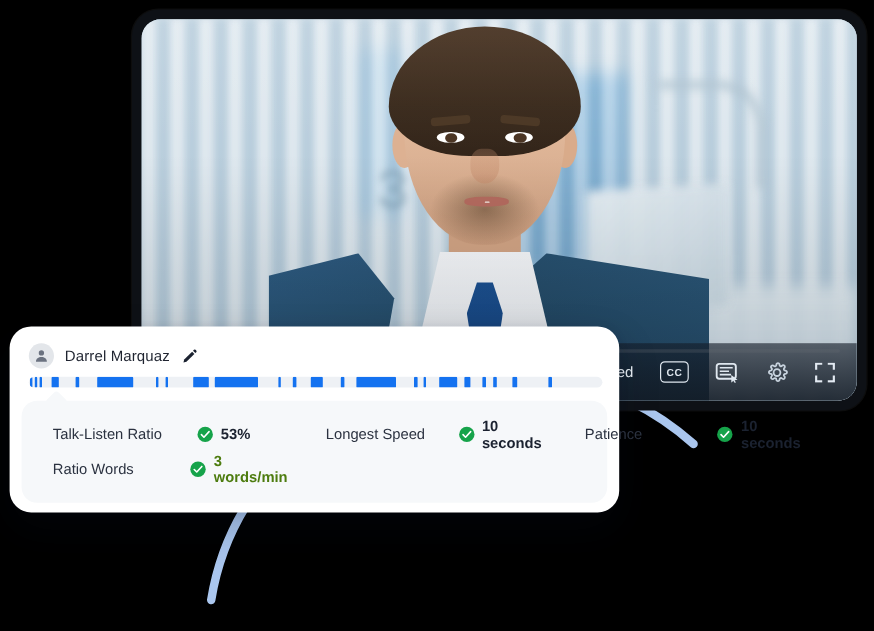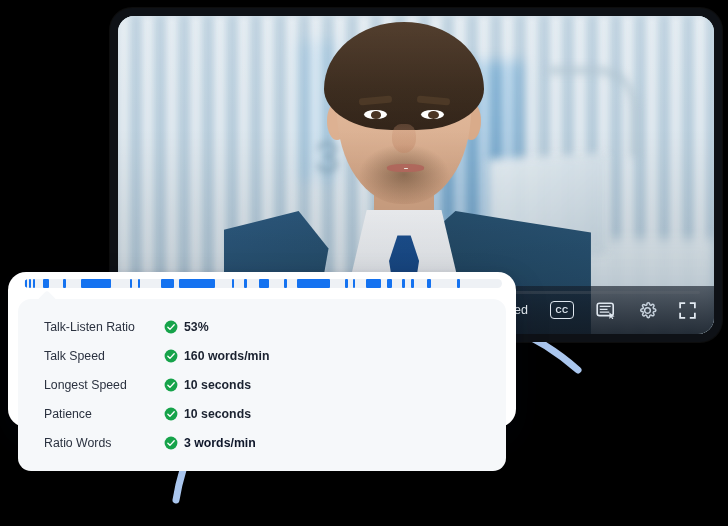--- a/index.html
+++ b/index.html
@@ -182,25 +182,25 @@
   .panel{
     position:relative;margin:11px 10px 0 10px;
     background:#f6f8fa;border-radius:13px;
     padding:13px 0 14px 0;
   }
   .panel:before{
     content:"";position:absolute;left:22px;top:-6px;
     width:14px;height:14px;background:#f6f8fa;
     transform:rotate(45deg);border-radius:3px;
   }
-  .grid{position:relative;display:grid;grid-template-columns:1fr;}
+  .grid{position:relative;display:grid;grid-template-columns:1fr 1fr 1fr;}
   .mrow{display:flex;align-items:center;height:29px;padding-left:26px;}
   .mlabel{width:120px;font-size:12.3px;color:#2b3240;}
   .mval{display:flex;align-items:center;gap:6px;font-size:12.3px;font-weight:bold;color:#1b2230;}
-  .mval.link{color:#0f172a;}
+  .mval.link{color:#4d7c0f;}
   .chk{width:14px;height:14px;flex:0 0 auto;}
 </style>
 </head>
 <body>
 
 <div class="arc-layer">
   <svg width="728" height="526" viewBox="0 0 728 526">
     <path d="M 578 300 A 240 225 0 0 1 176 430" fill="none" stroke="#aac6ee" stroke-width="7" stroke-linecap="round" transform="rotate(180 377 400)"></path>
   </svg>
 </div>
@@ -278,20 +278,33 @@
             <path d="M16.8 12.4v4.4h-4.4"></path>
               <path d="M5.6 16.8H1.2v-4.4"></path>
           </g>
         </svg>
       </div>
     </div>
   </div>
 </div>
 
 <div class="card">
+  <div class="card-head">
+    <div class="avatar">
+      <svg width="13" height="13" viewBox="0 0 24 24">
+        <circle cx="12" cy="7.6" r="4.1" fill="#6b7280"></circle>
+        <path d="M3.6 21c0-4.7 3.8-7.2 8.4-7.2s8.4 2.5 8.4 7.2z" fill="#6b7280"></path>
+      </svg>
+    </div>
+    <div class="uname">Darrel Marquaz</div>
+    <svg class="pencil" viewBox="0 0 24 24">
+      <path d="M3.2 20.8l1.1-4.3L15.6 5.2l3.2 3.2L7.5 19.7z" fill="#1b2230"></path>
+      <path d="M16.9 3.9l1.3-1.3a1.6 1.6 0 0 1 2.3 0l1 1a1.6 1.6 0 0 1 0 2.3l-1.3 1.3z" fill="#1b2230"></path>
+    </svg>
+  </div>
 
   <div class="timeline" style="background: rgb(238, 241, 245);">
       <div class="seg" style="left: 0.25%; width: 0.4375%; background: rgb(20, 114, 240);"></div>
       <div class="seg" style="left: 1.0625%; width: 0.4375%; background: rgb(20, 114, 240);"></div>
       <div class="seg" style="left: 1.875%; width: 0.4375%; background: rgb(20, 114, 240);"></div>
       <div class="seg" style="left: 3.9375%; width: 1.375%; background: rgb(20, 114, 240);"></div>
       <div class="seg" style="left: 8.25%; width: 0.5%; background: rgb(20, 114, 240);"></div>
       <div class="seg" style="left: 11.875%; width: 6.375%; background: rgb(20, 114, 240);"></div>
       <div class="seg" style="left: 22.1875%; width: 0.5%; background: rgb(20, 114, 240);"></div>
       <div class="seg" style="left: 23.875%; width: 0.5%; background: rgb(20, 114, 240);"></div>
@@ -319,30 +332,20 @@
         <div class="mlabel">Talk-Listen Ratio</div>
         <div class="mval">
           <svg class="chk" viewBox="0 0 24 24">
             <circle cx="12" cy="12" r="11" fill="#16a34a"></circle>
             <path d="M6.6 12.4l3.6 3.6 7.3-7.9" fill="none" stroke="#fff" stroke-width="2.3" stroke-linecap="round" stroke-linejoin="round"></path>
           </svg>
           <span>53%</span>
         </div>
       </div>
 
-      <div class="mrow">
-        <div class="mlabel">Talk Speed</div>
-        <div class="mval">
-          <svg class="chk" viewBox="0 0 24 24">
-            <circle cx="12" cy="12" r="11" fill="#16a34a"></circle>
-            <path d="M6.6 12.4l3.6 3.6 7.3-7.9" fill="none" stroke="#fff" stroke-width="2.3" stroke-linecap="round" stroke-linejoin="round"></path>
-          </svg>
-          <span>160 words/min</span>
-        </div>
-      </div>
 
       <div class="mrow">
         <div class="mlabel">Longest Speed</div>
         <div class="mval">
           <svg class="chk" viewBox="0 0 24 24">
             <circle cx="12" cy="12" r="11" fill="#16a34a"></circle>
             <path d="M6.6 12.4l3.6 3.6 7.3-7.9" fill="none" stroke="#fff" stroke-width="2.3" stroke-linecap="round" stroke-linejoin="round"></path>
           </svg>
           <span>10 seconds</span>
         </div>

